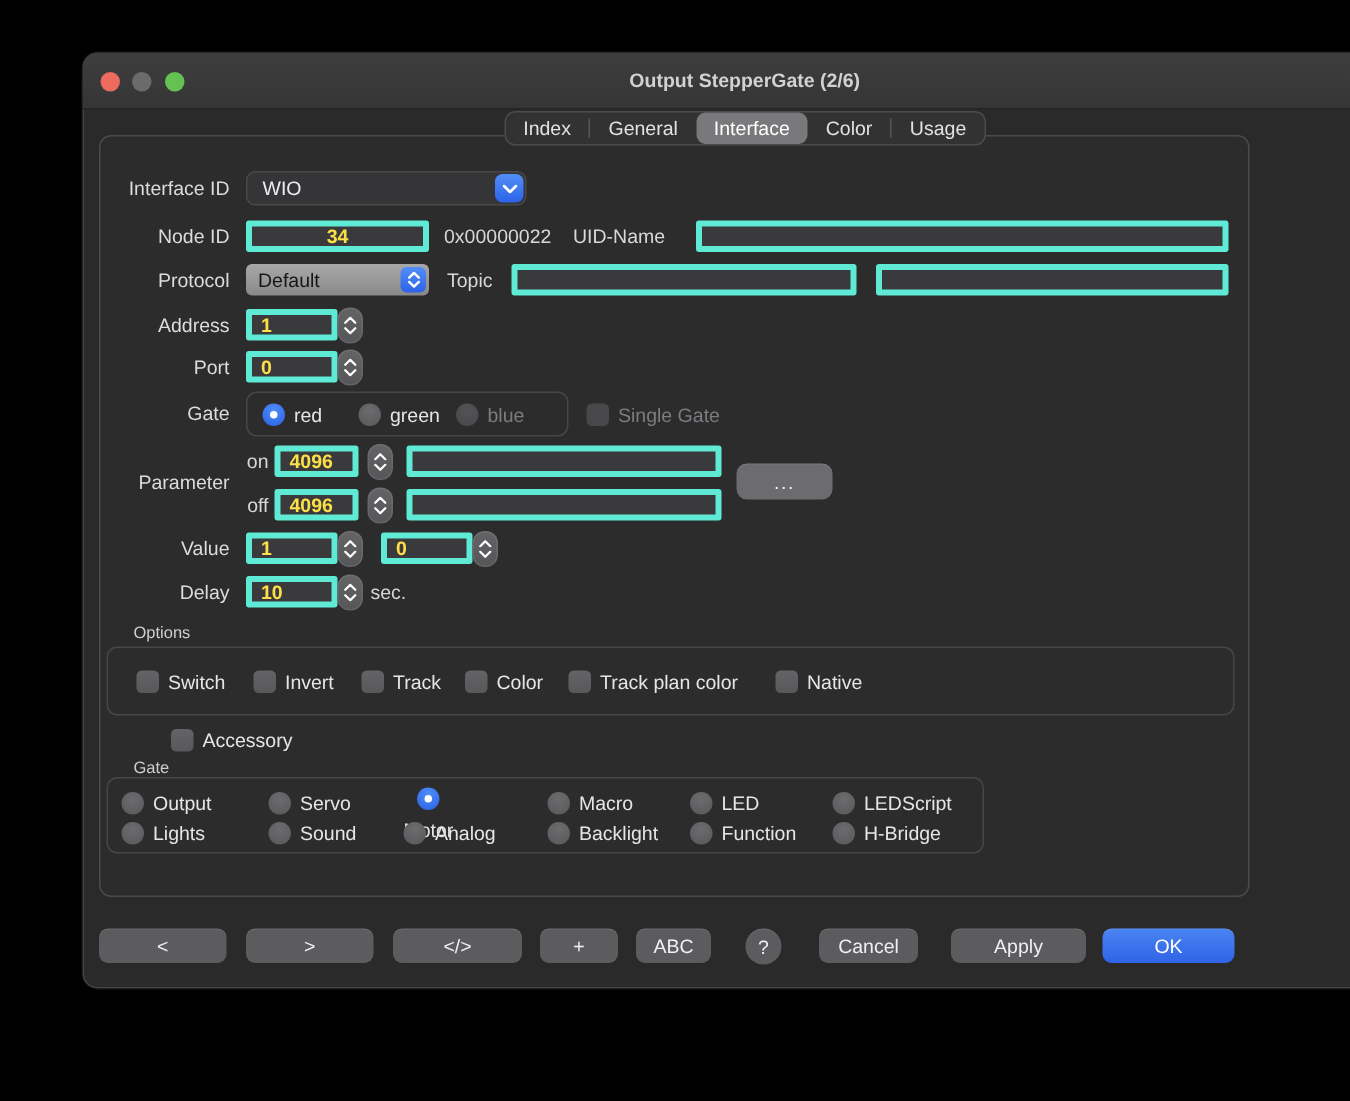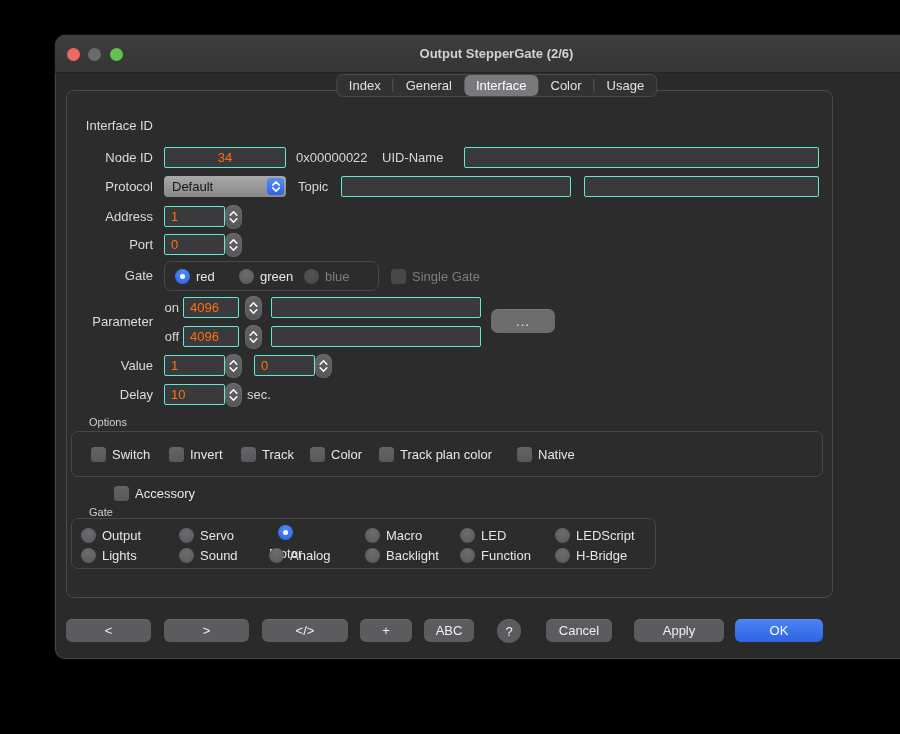--- a/index.html
+++ b/index.html
@@ -29,22 +29,22 @@
   .tab { padding:0 12px; height:21px; line-height:21px; color:#e2e2e4; cursor:default; white-space:nowrap; }
   .tab.selected { background:#79797b; border-radius:6px; color:#fff; }
   .tabsep { width:1px; height:13px; background:#58585a; }
 
   
   .panel { position:absolute; left:11px; top:55px; width:767px; height:508px;
     border:1px solid #4a4a4c; border-radius:8px; background:#2c2c2d; z-index:1; }
 
   .flabel { position:absolute; left:0; width:86px; text-align:right; color:#dcdcde; height:21px; line-height:21px; }
 
-  .tfield { position:absolute; height:21px; background:#3a3a3c; border:1px solid #5eead4;
-    border-radius:2px; color:#f97316; font-size:13px; font-family:inherit; padding:0 6px; outline:none; }
+  .tfield { position:absolute; height:21px; background:#3a3a3c; border:4px solid #5eead4;
+    border-radius:2px; color:#fde047; font-size:13px; font-family:inherit; padding:0 6px; outline:none;font-weight:bold; }
   .tfield.center { text-align:center; }
 
   
   .combo { position:absolute; height:23px; background:#353537; border:1px solid #49494b;
     border-radius:6px; color:#ecedee; }
   .combo .cval { position:absolute; left:10px; top:0; line-height:21px; }
   .combo .cbtn { position:absolute; right:1px; top:1px; width:19px; height:19px; border-radius:5px;
     background:linear-gradient(#528ef8,#2d63e8); display:flex; align-items:center; justify-content:center; }
 
   
@@ -109,20 +109,28 @@
     <div class="tab">General</div>
     <div class="tab selected">Interface</div>
     <div class="tab">Color</div>
     <div class="tabsep"></div>
     <div class="tab">Usage</div>
   </div>
 
   <div class="panel">
 
     <div class="flabel" style="top:23px; height:23px; line-height:23px;">Interface ID</div>
+    <div class="combo" style="left:97px; top:23px; width:187px;">
+      <span class="cval">WIO</span>
+      <span class="cbtn">
+        <svg class="chev" width="10" height="6" viewBox="0 0 10 6">
+            <polyline points="1,1 5,5 9,1" fill="none" stroke="#fff" stroke-width="1.8" stroke-linecap="round" stroke-linejoin="round"></polyline>
+          </svg>
+      </span>
+    </div>
 
     <div class="flabel" style="top:56px;">Node ID</div>
     <input class="tfield center" style="left: 97px; top: 56px; width: 122px;" value="34">
     <div class="statictext" style="left:229px; top:56px;">0x00000022</div>
     <div class="statictext" style="left:315px; top:56px;">UID-Name</div>
     <input class="tfield" style="left: 397px; top: 56px; width: 355px;" value="">
 
     <div class="flabel" style="top:85px;">Protocol</div>
     <div class="popup" style="left:97px; top:85px; width:122px;">
       <span class="pval">Default</span>

